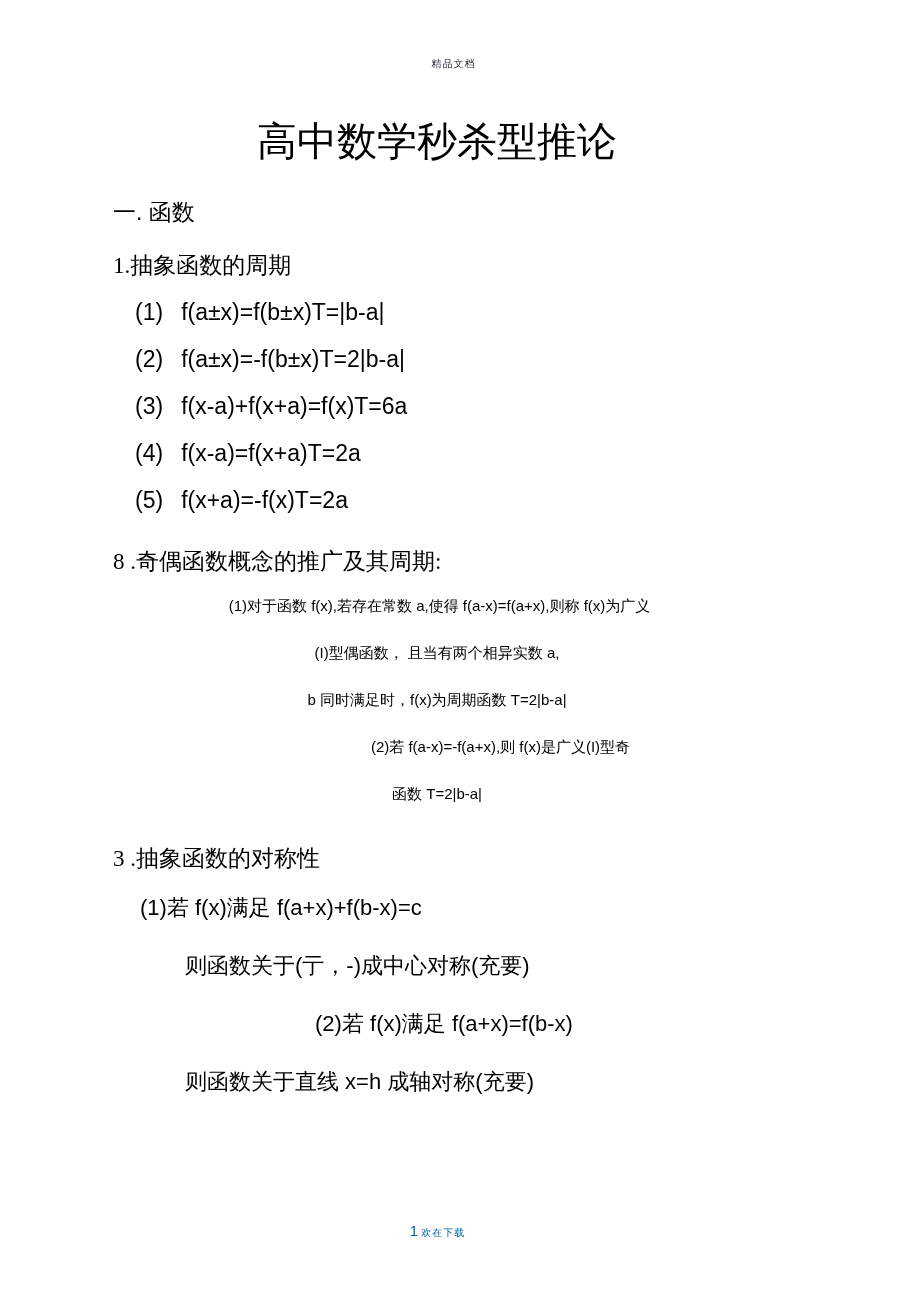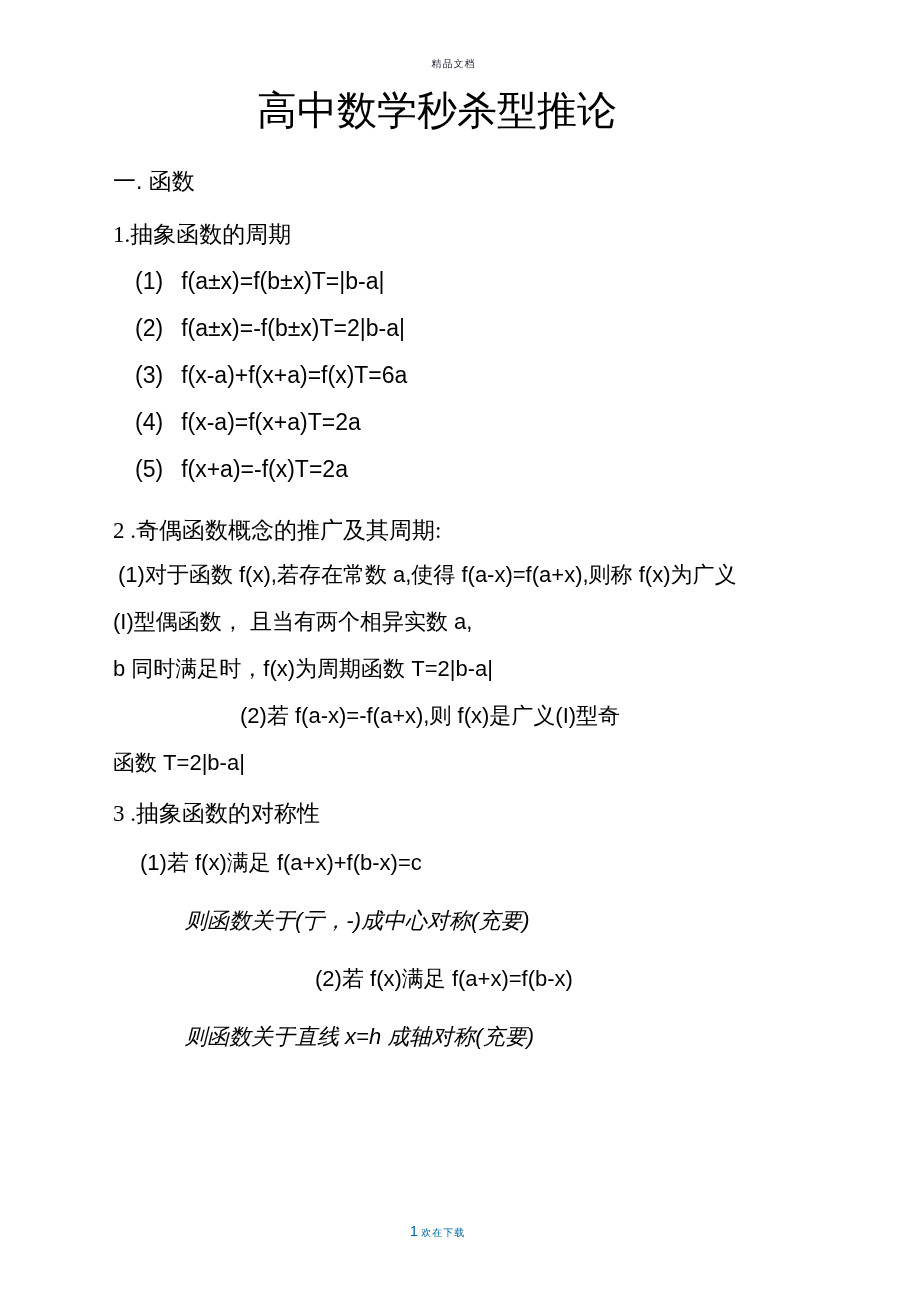--- a/index.html
+++ b/index.html
@@ -15,21 +15,21 @@
     position: absolute; top: 57px; left: 0; width: 875px;
     text-align: center; font-size: 10px; letter-spacing: 1px;
     color: #1c1c2e;
     font-family: "Liberation Serif", "DejaVu Serif", serif;
     padding-left: 16px;
   }
 
   .content { position: absolute; top: 0; left: 113px; width: 648px; }
 
   .title {
-    margin-top: 87px; text-align: center;
+    margin-top: 118px; text-align: center;
     font-size: 40px; line-height: 48px; white-space: nowrap;
     font-family: "Liberation Serif", "DejaVu Serif", serif;
   }
 
   .h-sec {
     margin-top: 32px; font-size: 23px; line-height: 28px;
     font-family: Liberation Sans, sans-serif;
   }
   .h-sub {
     margin-top: 26px; font-size: 23px; line-height: 28px;
@@ -39,32 +39,33 @@
   .plist { margin-top: 10px; }
   .p-item {
     margin-top: 17px; padding-left: 22px;
     font-size: 23px; height: 30px; line-height: 30px;
     font-family: "Liberation Sans", "DejaVu Sans", sans-serif;
   }
   .p-item .num { display: inline-block; margin-right: 18px; }
 
   .para { margin-top: 6px; }
   .line {
-    font-size: 22px; height: 47px; line-height: 47px;
+    font-size: 15px; height: 47px; line-height: 47px;
     white-space: nowrap;
+    text-align: center;
   }
   .line-wide {
     font-size: 22px; height: 58px; line-height: 58px;
     white-space: nowrap;
   }
   .ind-5   { padding-left: 5px; }
   .ind-14  { padding-left: 14px; text-align: center; }
   .ind-27  { padding-left: 27px; }
   .ind-62  { padding-left: 62px; }
-  .ind-72  { padding-left: 72px; font-style: italic; }
+  .ind-72  { padding-left: 72px; }
   .ind-127 { padding-left: 127px; }
 
   .doc-footer {
     position: absolute; top: 1222px; left: 0; width: 875px;
     text-align: center; color: #0369a1;
   }
   .doc-footer .pageno {
     font-size: 15px; font-family: "Liberation Sans", "DejaVu Sans", sans-serif;
     margin-right: 3px;
   }
@@ -99,31 +100,31 @@
         <span class="num">(3)</span><span>f(x-a)+f(x+a)=f(x)T=6a</span>
       </div>
       <div class="p-item">
         <span class="num">(4)</span><span>f(x-a)=f(x+a)T=2a</span>
       </div>
       <div class="p-item">
         <span class="num">(5)</span><span>f(x+a)=-f(x)T=2a</span>
       </div>
     </div>
 
-    <div class="h-sub" style="margin-top:33px;">2 .奇偶函数概念的推广及其周期:</div>
+    <div class="h-sub" style="margin-top:33px;">8 .奇偶函数概念的推广及其周期:</div>
 
     <div class="para">
       <div class="line ind-5">(1)对于函数 f(x),若存在常数 a,使得 f(a-x)=f(a+x),则称 f(x)为广义</div>
       <div class="line">(I)型偶函数， 且当有两个相异实数 a,</div>
       <div class="line">b 同时满足时，f(x)为周期函数 T=2|b-a|</div>
       <div class="line ind-127">(2)若 f(a-x)=-f(a+x),则 f(x)是广义(I)型奇</div>
       <div class="line">函数 T=2|b-a|</div>
     </div>
 
-    <div class="h-sub" style="margin-top:14px;">3 .抽象函数的对称性</div>
+    <div class="h-sub" style="margin-top:28px;">3 .抽象函数的对称性</div>
 
     <div class="para">
       <div class="line-wide ind-27">(1)若 f(x)满足 f(a+x)+f(b-x)=c</div>
       <div class="line-wide ind-72">则函数关于(亍，-)成中心对称(充要)</div>
       <div class="line-wide ind-14">(2)若 f(x)满足 f(a+x)=f(b-x)</div>
       <div class="line-wide ind-72">则函数关于直线 x=h 成轴对称(充要)</div>
     </div>
 
   </div>
 

